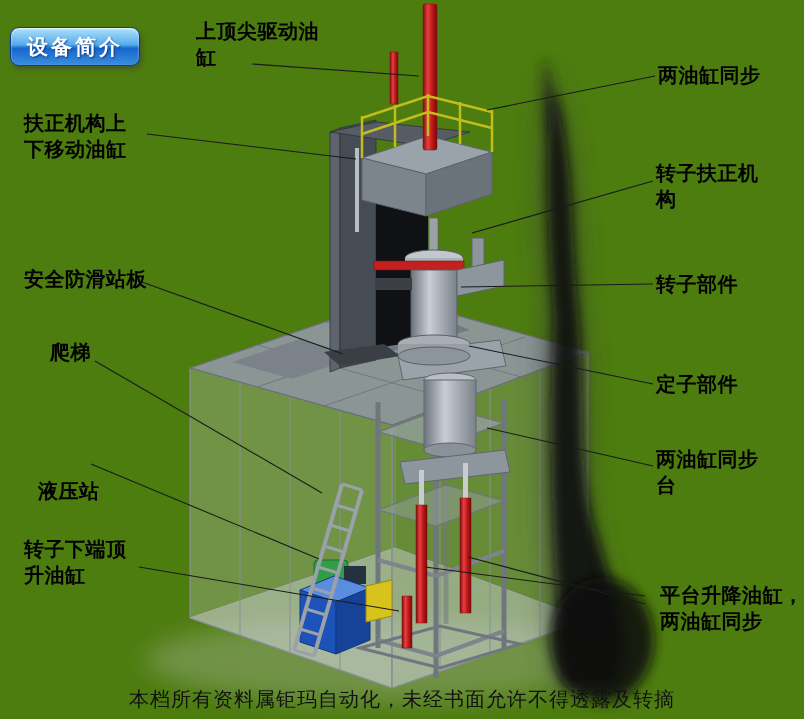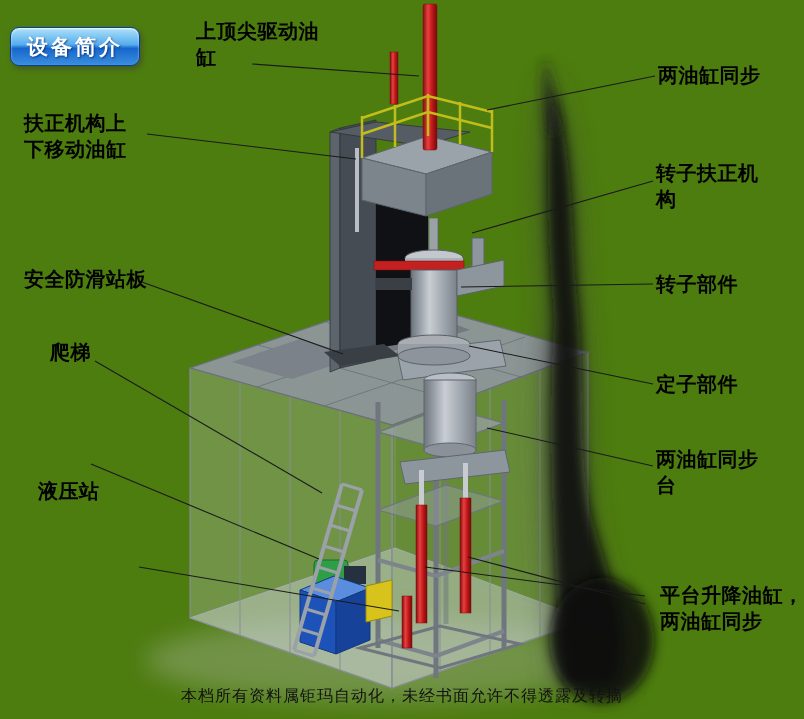--- a/index.html
+++ b/index.html
@@ -17,21 +17,21 @@
     border-radius:9px;
     background:linear-gradient(180deg,#aee2fa 0%,#55acec 45%,#1766cd 55%,#3a8ede 100%);
     border:1px solid #0a3f8e;
     box-shadow:2px 3px 5px rgba(60,60,60,.55), inset 0 1px 2px rgba(255,255,255,.8);
     color:#fff; font-size:21px; font-weight:bold;
     display:flex; align-items:center; justify-content:center;
     letter-spacing:3px; text-shadow:1px 1px 2px rgba(0,30,90,.65);
   }
   .watermark {
     position:absolute; top:686px; left:0; width:100%;
-    text-align:center; font-size:16px; color:#111; font-weight:500;
+    text-align:center; font-size:20px; color:#111; font-weight:500;
     letter-spacing:1px;
   }
 </style>
 </head>
 <body>
 
 <div class="slide">
 
   <svg class="diagram-svg" viewBox="0 0 804 719">
     <defs>
@@ -224,18 +224,20 @@
 构</div>
   <div class="label" style="left:24px;  top:110px;">扶正机构上
 下移动油缸</div>
   <div class="label" style="left:24px;  top:266px;">安全防滑站板</div>
   <div class="label" style="left:656px; top:271px;text-align:right;">转子部件</div>
   <div class="label" style="left:50px;  top:339px;">爬梯</div>
   <div class="label" style="left:656px; top:371px;text-align:center;">定子部件</div>
   <div class="label" style="left:38px;  top:450px;margin-top:28px;">液压站</div>
   <div class="label" style="left:656px; top:446px;">两油缸同步
 台</div>
+  <div class="label" style="left:24px;  top:536px;">转子下端顶
+升油缸</div>
   <div class="label" style="left:660px; top:582px;">平台升降油缸，
 两油缸同步</div>
 
   <div class="watermark">本档所有资料属钜玛自动化，未经书面允许不得透露及转摘</div>
 
 </div>
 
 </body></html>

